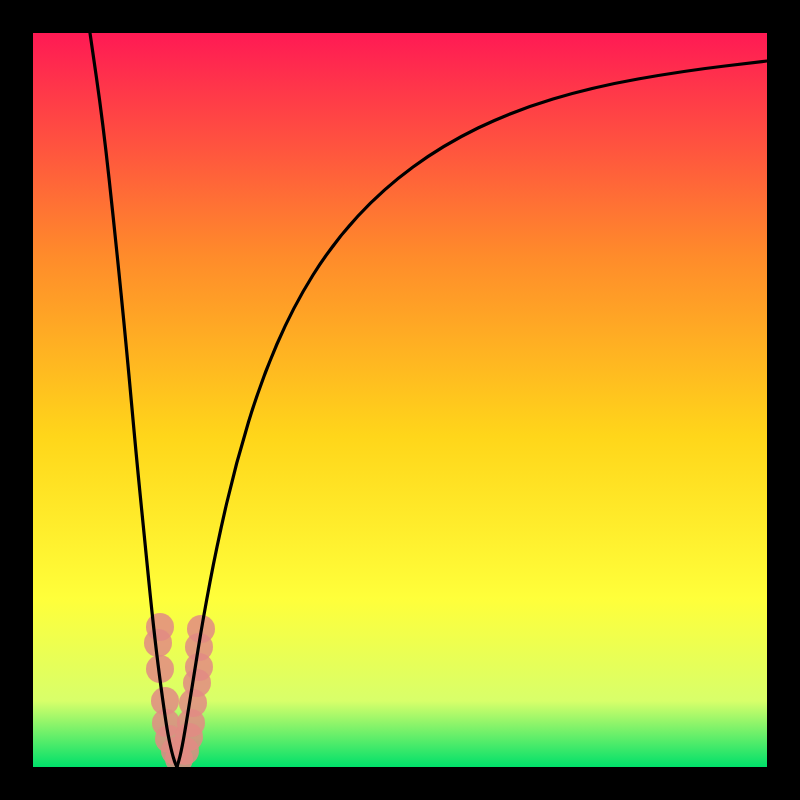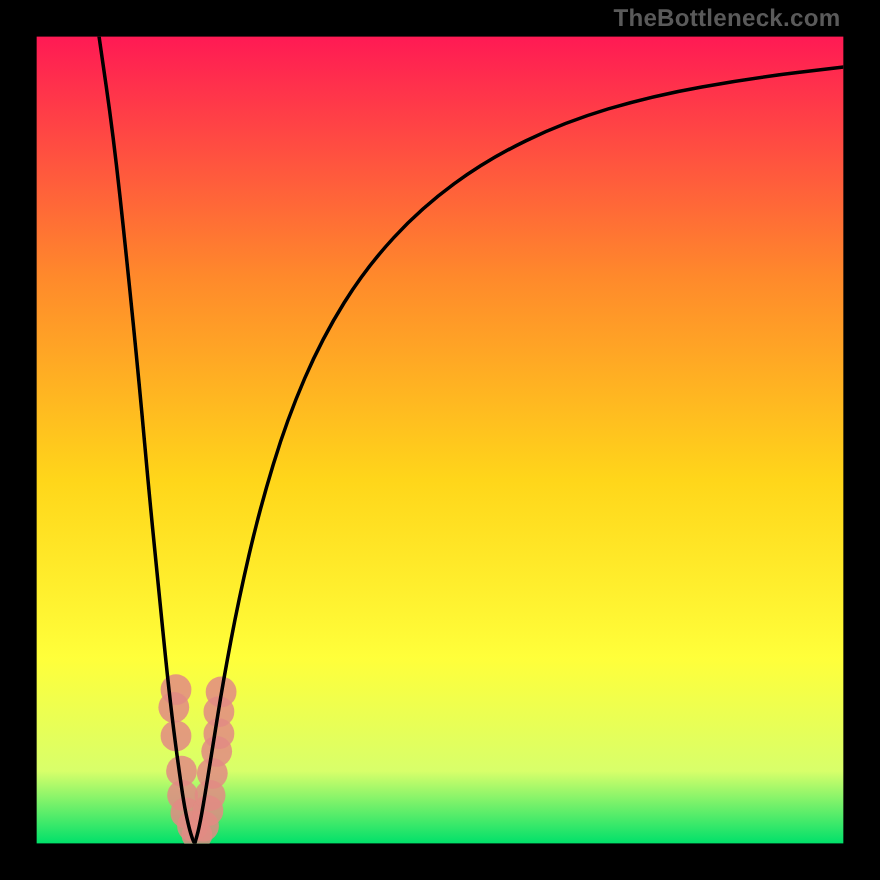--- a/index.html
+++ b/index.html
@@ -34,21 +34,20 @@
     font-size: 22px;
     font-weight: 600;
     color: #5a5a5a;
     letter-spacing: 0.2px;
   }
 </style>
 </head>
 <body>
 
 <div class="frame">
-  <div class="watermark">TheBottleneck.com</div>
   <div class="plot">
     <svg id="chart-svg" width="734" height="734" viewBox="0 0 734 734">
       <defs>
         <linearGradient id="bg-grad" x1="0" y1="0" x2="0" y2="1">
           <stop id="g0" offset="0%" stop-color="#ff1a54"></stop>
           <stop id="g1" offset="30%" stop-color="#ff8a2b"></stop>
           <stop id="g2" offset="55%" stop-color="#ffd61a"></stop>
           <stop id="g3" offset="77%" stop-color="#ffff3a"></stop>
           <stop id="g4" offset="91%" stop-color="#d8ff6a"></stop>
           <stop id="g5" offset="100%" stop-color="#00e06a"></stop>

